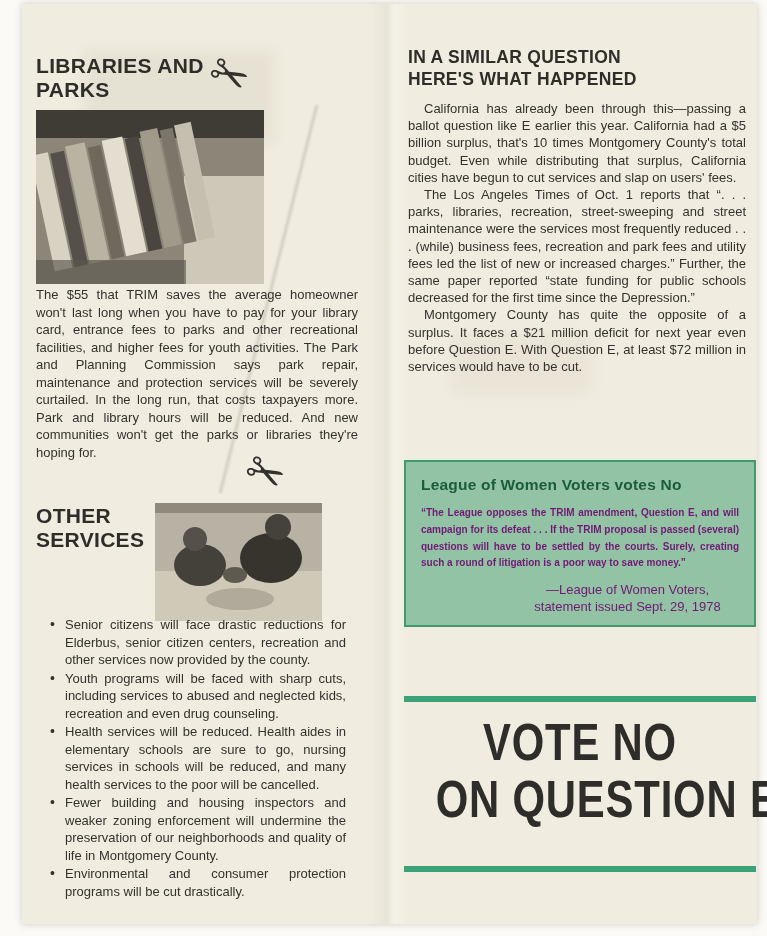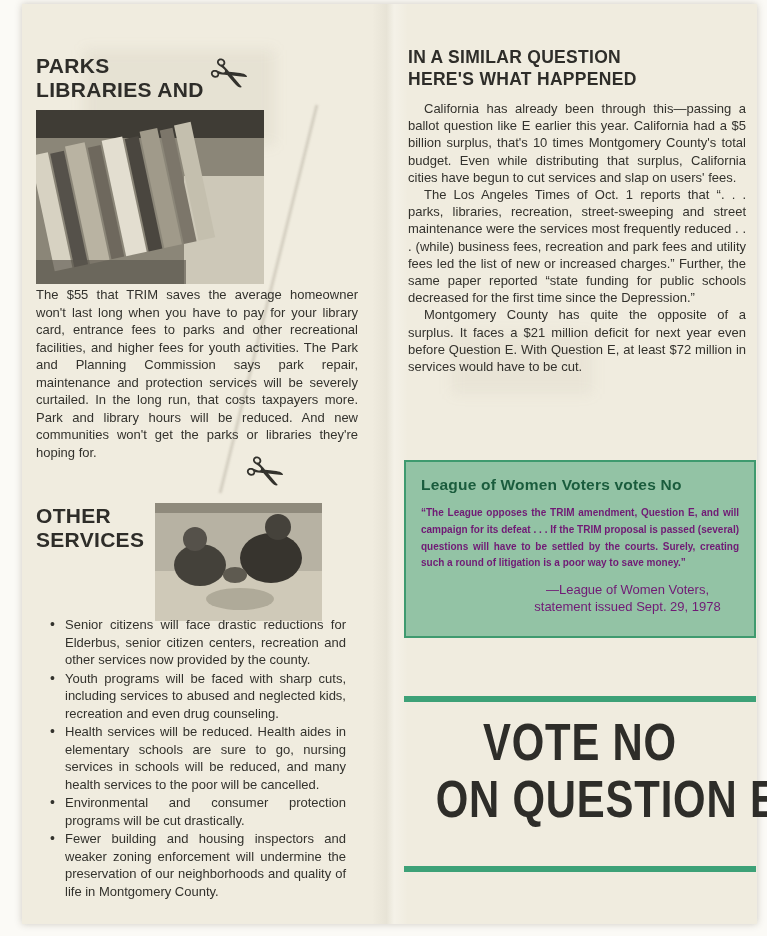--- a/index.html
+++ b/index.html
@@ -40,21 +40,21 @@
 
   .bullets-wrap{position:absolute;left:14px;top:598px;width:324px;}
   ul.bullets{list-style:none;margin:14px;padding:0;}
   .bullets li{margin:0 0 1px 0;text-align:justify;font-size:13px;line-height:17.5px;color:#33322d;padding-left:15px;text-indent:-15px;}
   .bullets li::before{content:"\2022";display:inline-block;width:15px;text-indent:0;font-size:14px;}
 
   .right-heading{position:absolute;left:386px;top:42px;width:345px;}
   .right-paras{position:absolute;left:386px;top:96px;width:338px;}
   .right-paras .para{margin:0;text-indent:16px;font-size:13px;line-height:17.2px;text-align:justify;color:#33322d;}
 
-  .league-box{position:absolute;left:382px;top:456px;width:352px;background:var(--league-box-bg);border:2px solid var(--league-box-border);padding:13px 15px 21px;}
+  .league-box{position:absolute;left:382px;top:456px;width:352px;background:var(--league-box-bg);border:2px solid var(--league-box-border);padding:13px 15px 10px;}
   .league-title{font-weight:bold;font-size:15.5px;line-height:19px;color:var(--league-title);letter-spacing:0.2px;}
   .league-quote{margin-top:11px;font-weight:bold;font-size:10px;line-height:16.8px;text-align:justify;color:#701a75;}
   .league-attr{margin-top:9px;font-size:13px;line-height:17px;color:#701a75;text-align:center;padding-left:95px;}
 
   .green-bar{position:absolute;left:382px;width:352px;height:6px;background:var(--green-bar);}
   .bar-top{top:692px;}
   .bar-bottom{top:862px;}
 
   .vote-block{position:absolute;left:382px;top:710px;width:352px;text-align:center;color:var(--ink);font-weight:bold;}
   .vote-line{font-size:51px;line-height:57px;transform:scaleX(0.82);transform-origin:50% 50%;letter-spacing:1px;white-space:nowrap;}
@@ -64,22 +64,22 @@
 
 <div class="page">
   <div class="paper">
 
     <div class="fold"></div>
     <div class="ghost ghost-band"></div>
     <div class="ghost ghost-smudge-a"></div>
     <div class="ghost ghost-smudge-b"></div>
 
     <div class="col-left-heading heading heading-lg">
+      <div>LIBRARIES AND</div>
       <div>PARKS</div>
-      <div>LIBRARIES AND</div>
     </div>
 
     <span class="scissors scissors-1">✂</span>
 
     <svg class="books-photo" viewBox="0 0 228 174" preserveAspectRatio="none" aria-hidden="true">
       <rect width="228" height="174" fill="#8b8678"></rect>
       <rect x="0" y="0" width="228" height="28" fill="#3f3c35"></rect>
       <rect x="148" y="66" width="80" height="108" fill="#cdc8b8"></rect>
       <g transform="rotate(-12 114 90)">
         <rect x="6" y="22" width="18" height="118" fill="#d7d2c2"></rect>
@@ -114,22 +114,22 @@
       <ellipse cx="116" cy="55" rx="31" ry="25" fill="#37342e"></ellipse>
       <circle cx="123" cy="24" r="13" fill="#45423b"></circle>
       <ellipse cx="80" cy="72" rx="12" ry="8" fill="#5e5a50"></ellipse>
     </svg>
 
     <div class="bullets-wrap">
       <ul class="bullets">
         <li>Senior citizens will face drastic reductions for Elderbus, senior citizen centers, recreation and other services now provided by the county.</li>
         <li>Youth programs will be faced with sharp cuts, including services to abused and neglected kids, recreation and even drug counseling.</li>
         <li>Health services will be reduced. Health aides in elementary schools are sure to go, nursing services in schools will be reduced, and many health services to the poor will be cancelled.</li>
+        <li>Fewer building and housing inspectors and weaker zoning enforcement will undermine the preservation of our neighborhoods and quality of life in Montgomery County.</li>
         <li>Environmental and consumer protection programs will be cut drastically.</li>
-        <li>Fewer building and housing inspectors and weaker zoning enforcement will undermine the preservation of our neighborhoods and quality of life in Montgomery County.</li>
       </ul>
     </div>
 
     <div class="right-heading heading heading-md">
       <div>IN A SIMILAR QUESTION</div>
       <div>HERE'S WHAT HAPPENED</div>
     </div>
 
     <div class="right-paras">
       <p class="para">California has already been through this—passing a ballot question like E earlier this year. California had a $5 billion surplus, that's 10 times Montgomery County's total budget. Even while distributing that surplus, California cities have begun to cut services and slap on users' fees.</p>

